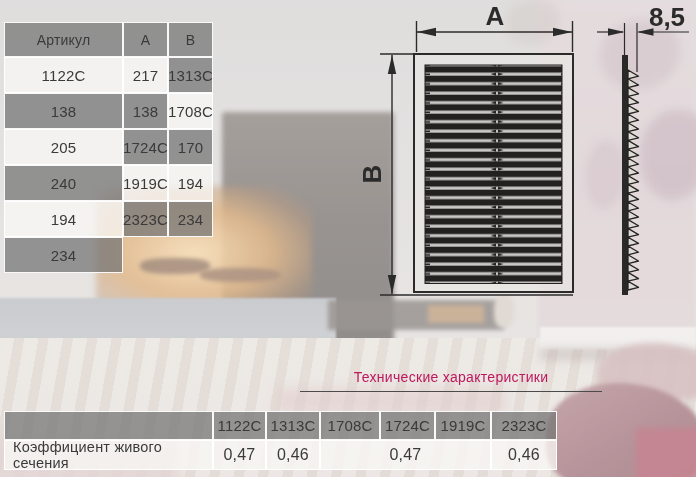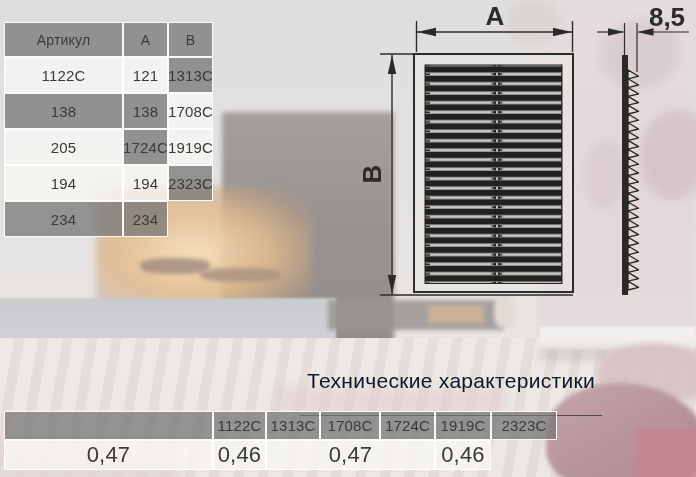--- a/index.html
+++ b/index.html
@@ -64,29 +64,29 @@
   .cell.gray  { background:rgba(118,118,118,.74); }
   .cell.light { background:rgba(250,248,246,.74); }
   #spec-table .cell.head { font-size:14px; }
 
   
   #drawing { left:360px; top:0; width:336px; height:332px; }
   #drawing text { font-family:"Liberation Sans", sans-serif; font-weight:600; fill:#2b2b2b; }
 
   
   #tech-title { left:300px; top:369px; width:302px; text-align:center;
-    font-size:21px; color:#0f172a; letter-spacing:.3px;
-    padding-bottom:22px; border-bottom:1.5px solid #4b4b4b; }
+    font-size:14px; color:#be185d; letter-spacing:.3px;
+    padding-bottom:6px; border-bottom:1.5px solid #4b4b4b; }
 
   
   #tech-table { left:4px; top:411px; width:553px;
     display:grid; grid-template-columns:209px 53px 54px 60px 55px 56px 66px;
     grid-template-rows:29px 30px; }
   #tech-table .cell.head { font-size:15px; }
-  #tech-table .cell.val  { font-size:22px; }
+  #tech-table .cell.val  { font-size:16px; }
   #tech-table .cell.rowlabel { justify-content:flex-start; padding-left:8px; font-size:14.5px; }
   #tech-table .span3 { grid-column:span 3; }
 </style>
 </head>
 <body>
 
 <div id="screen">
 
   <div class="abs bg" id="bg-wall"></div>
   <div class="abs bg" id="bg-pink-wall"></div>
@@ -111,30 +111,32 @@
   <div class="abs bg" id="bg-pink-bottom-left"></div>
   <div class="abs bg" id="bg-pink-center"></div>
   <div class="abs" id="bg-wash"></div>
 
   <div class="abs ui" id="spec-table">
     <div class="cell gray head">Артикул</div>
     <div class="cell gray head">A</div>
     <div class="cell gray head">B</div>
 
     <div class="cell light">1122C</div>
-    <div class="cell light">121</div>
+    <div class="cell light">217</div>
 
     <div class="cell gray">1313C</div>
     <div class="cell gray">138</div>
     <div class="cell gray">138</div>
 
     <div class="cell light">1708C</div>
     <div class="cell light">205</div>
 
     <div class="cell gray">1724C</div>
+    <div class="cell gray">170</div>
+    <div class="cell gray">240</div>
 
     <div class="cell light">1919C</div>
     <div class="cell light">194</div>
     <div class="cell light">194</div>
 
     <div class="cell gray">2323C</div>
     <div class="cell gray">234</div>
     <div class="cell gray">234</div>
   </div>
 
@@ -192,19 +194,20 @@
 
   <div class="abs ui" id="tech-table">
     <div class="cell gray head"></div>
     <div class="cell gray head">1122C</div>
     <div class="cell gray head">1313C</div>
     <div class="cell gray head">1708C</div>
     <div class="cell gray head">1724C</div>
     <div class="cell gray head">1919C</div>
     <div class="cell gray head">2323C</div>
 
+    <div class="cell light rowlabel">Коэффициент живого сечения</div>
     <div class="cell light val">0,47</div>
     <div class="cell light val">0,46</div>
     <div class="cell light val span3">0,47</div>
     <div class="cell light val">0,46</div>
   </div>
 
 </div>
 
 </body></html>

